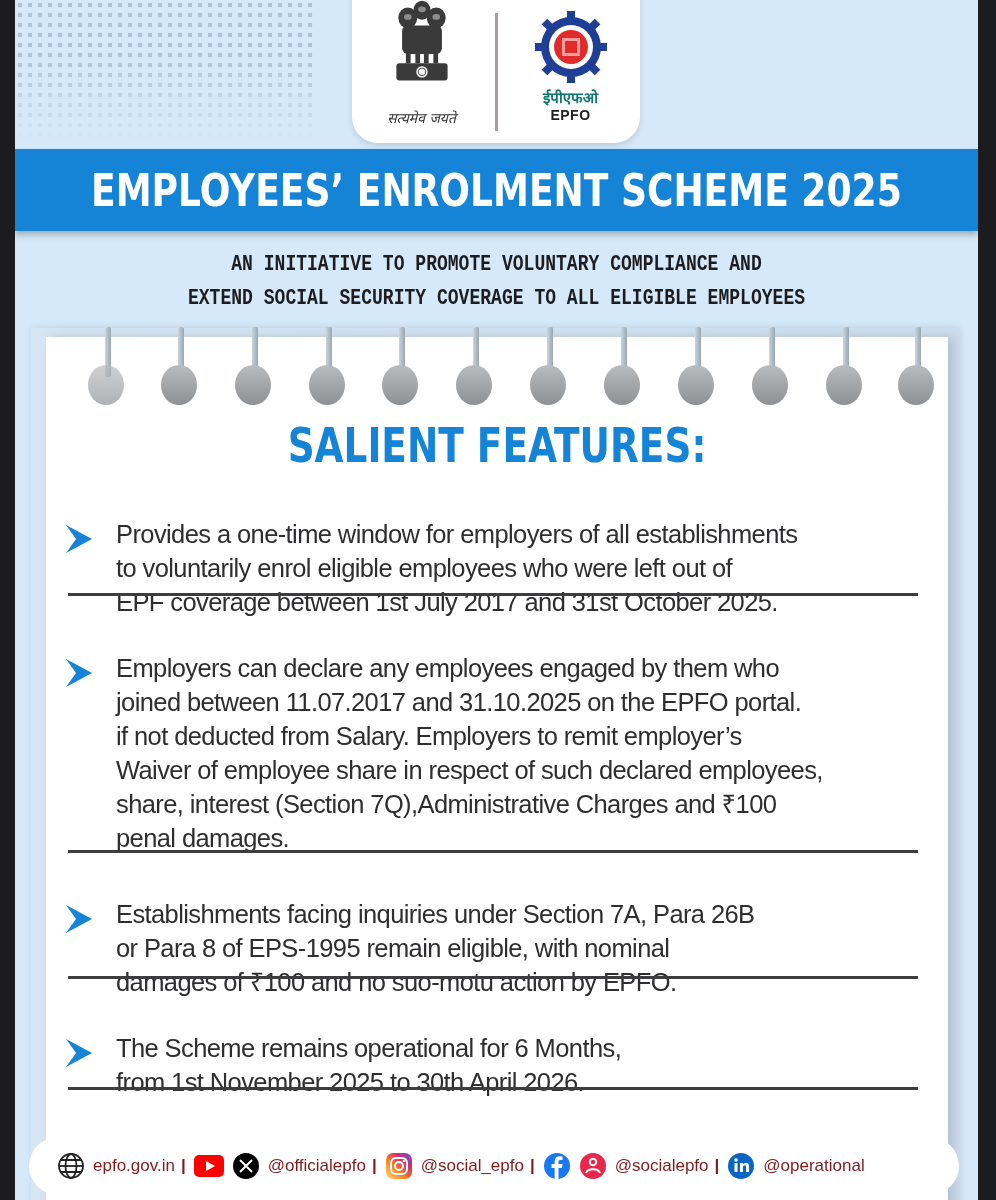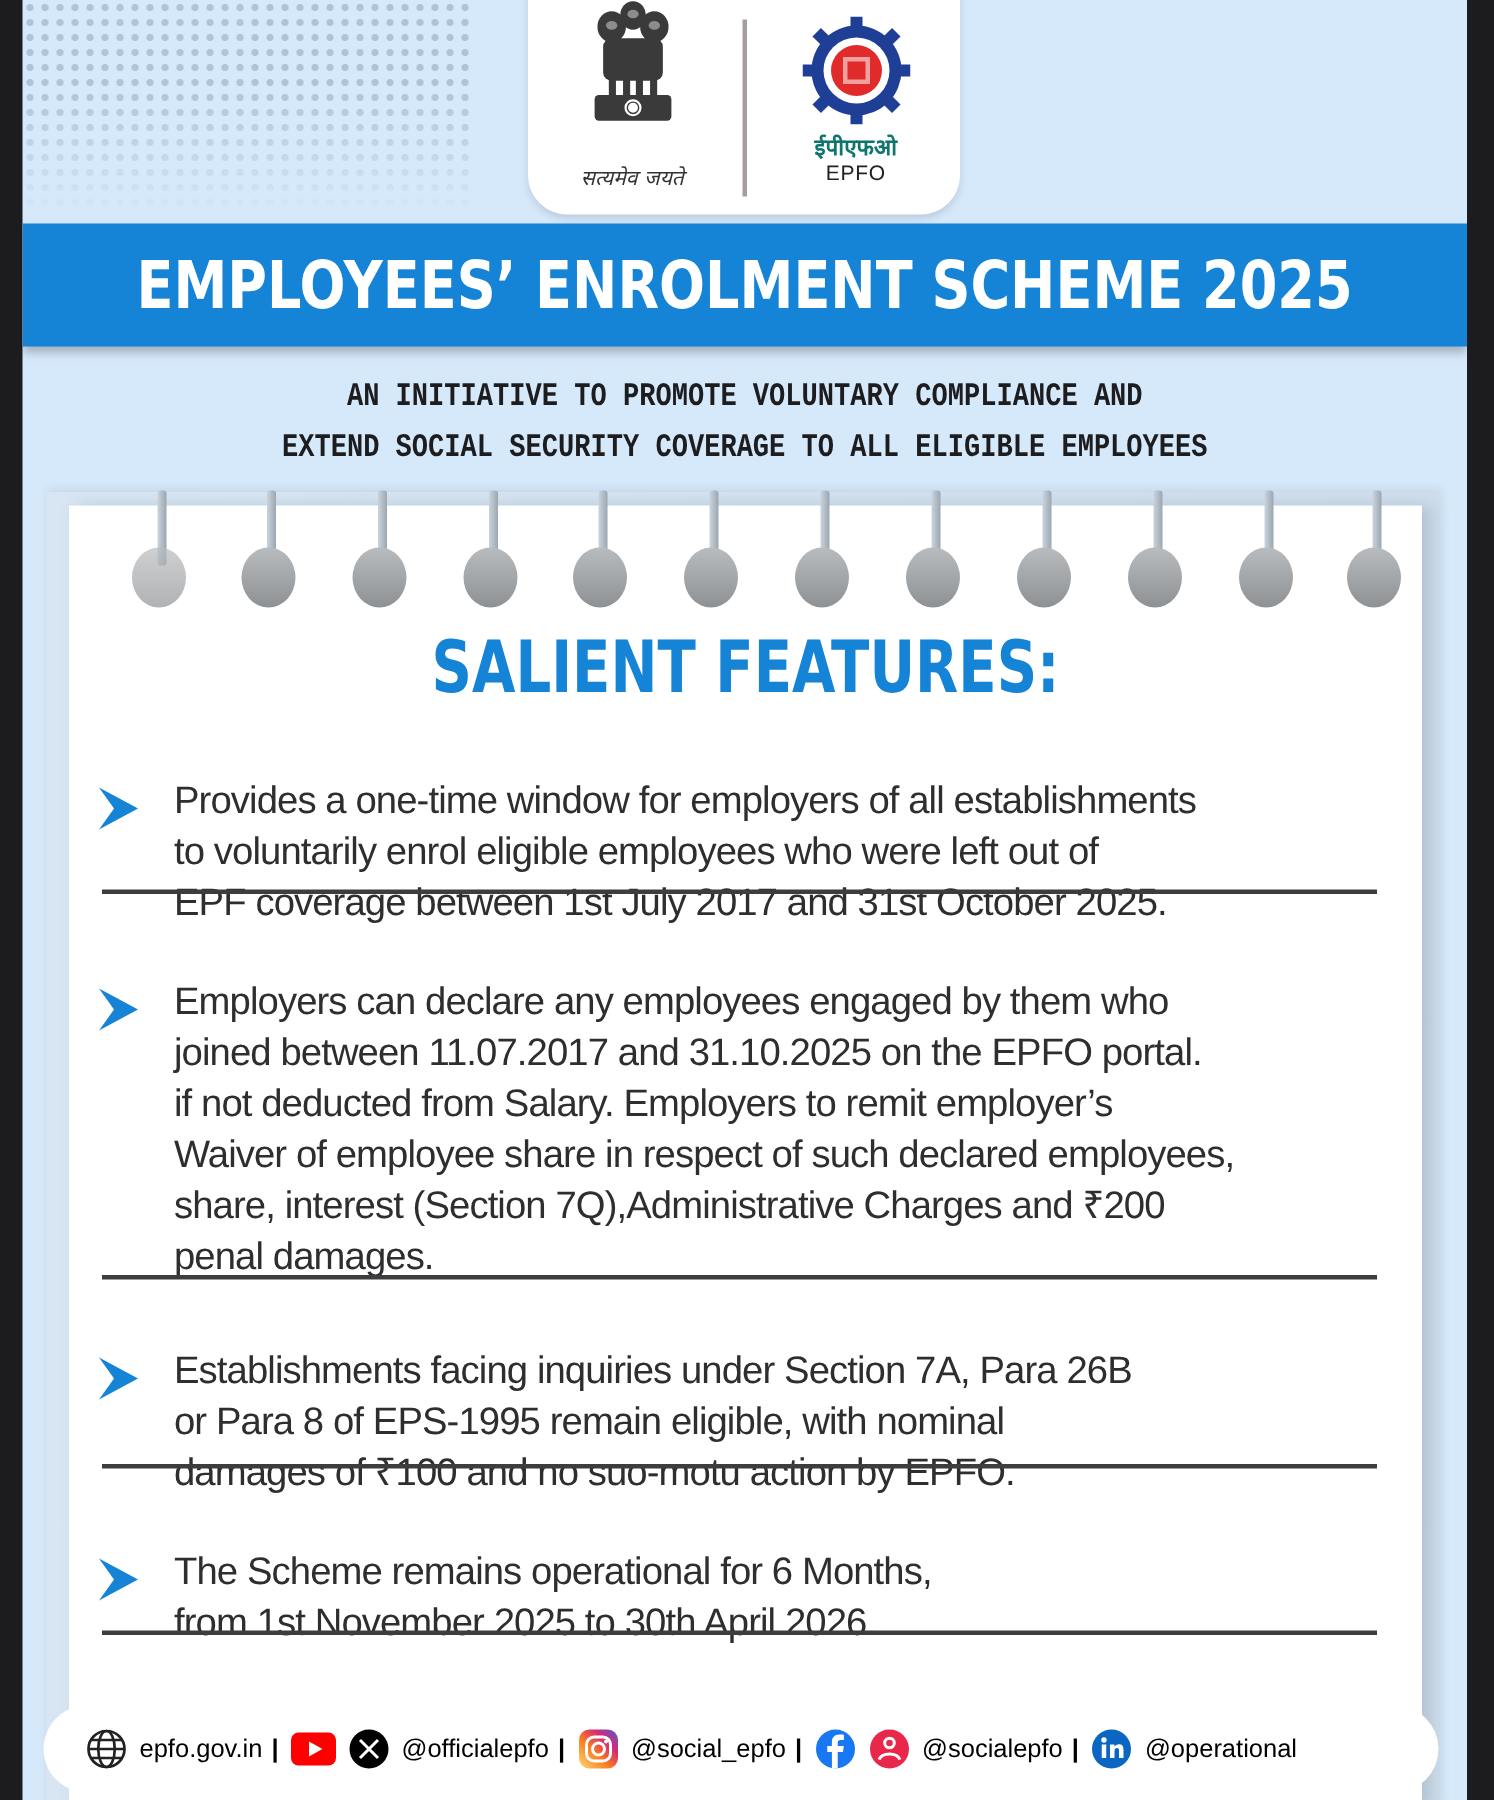--- a/index.html
+++ b/index.html
@@ -31,21 +31,21 @@
   }
   .emblem svg { width: 62px; height: 96px; }
   .emblem-motto { font-size: 14px; color: #333; margin-top: 20px; font-family: "DejaVu Sans", sans-serif; font-style: italic; }
   .logo-divider { width: 3px; height: 118px; background: #a89c9c; margin: 0 8px; margin-top: 10px; }
   .epfo-logo {
     width: 130px; height: 140px; display: flex; flex-direction: column;
     align-items: center; justify-content: flex-end; padding-bottom: 14px;
   }
   .epfo-logo svg { width: 72px; height: 72px; }
   .epfo-hindi { font-size: 15px; color: #0f766e; font-weight: bold; margin-top: 4px; font-family: "DejaVu Sans", sans-serif; }
-  .epfo-en { font-size: 14px; color: #222; font-weight: normal; letter-spacing: .5px; }
+  .epfo-en { font-size: 14px; color: #222; font-weight: bold; letter-spacing: .5px; }
 
   .banner {
     position: absolute; left: 0; top: 149px; width: 963px; height: 82px;
     background: #1583d6;
     box-shadow: 0 4px 6px rgba(0,0,0,.25);
     display: flex; align-items: center; justify-content: center;
   }
   .banner-title {
     color: #fff; font-family: "DejaVu Sans", sans-serif; font-weight: bold;
     font-size: 44px; letter-spacing: 0px; transform: scaleX(.82);
@@ -107,21 +107,21 @@
   }
   .feature-text span { display: block; white-space: nowrap; }
   .rule {
     position: absolute; left: 22px; width: 850px; height: 3px; background: #3d3d3f;
   }
 
   .footer {
     position: absolute; left: 14px; top: 1137px; width: 930px; height: 58px;
     background: #fff; border-radius: 29px;
     display: flex; align-items: center; padding-left: 28px;
-    font-size: 17px; color: #000000; white-space: nowrap;
+    font-size: 17px; color: #7f1d1d; white-space: nowrap;
   }
   .footer .sep { margin: 0 8px 0 6px; font-weight: bold; }
   .footer .ico { display: inline-block; width: 28px; height: 28px; margin-right: 8px; flex: none; }
   .footer .txt { flex: none; }
 </style>
 </head>
 <body>
 
 <div class="page">
   <div class="halftone"></div>
@@ -249,21 +249,21 @@
     </div>
     <div class="rule" style="top:256px"></div>
 
     <div class="feature" style="top:282px">
       <div class="arrow"></div>
       <div class="feature-text">
         <span>Employers can declare any employees engaged by them  who</span>
         <span>joined between 11.07.2017 and 31.10.2025 on the EPFO portal.</span>
         <span>if not deducted from Salary. Employers to remit employer’s</span>
         <span>Waiver of employee share in respect of such declared employees,</span>
-        <span>share, interest (Section 7Q),Administrative Charges and ₹200</span>
+        <span>share, interest (Section 7Q),Administrative Charges and ₹100</span>
         <span>penal damages.</span>
       </div>
     </div>
     <div class="rule" style="top:513px"></div>
 
     <div class="feature" style="top:528px">
       <div class="arrow"></div>
       <div class="feature-text">
         <span>Establishments facing inquiries under Section 7A, Para 26B</span>
         <span>or Para 8 of EPS-1995 remain eligible, with nominal</span>

